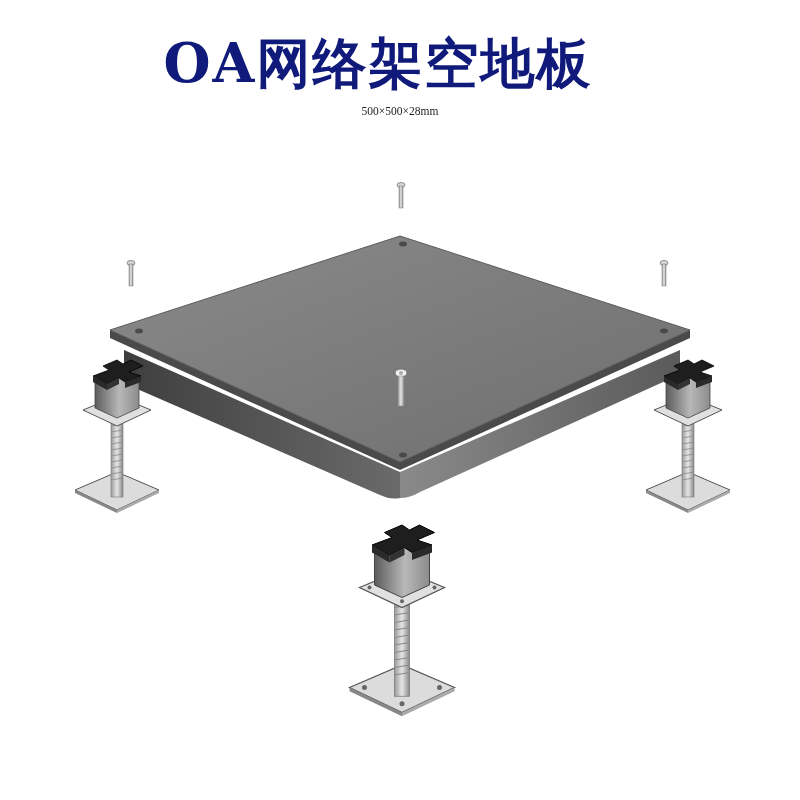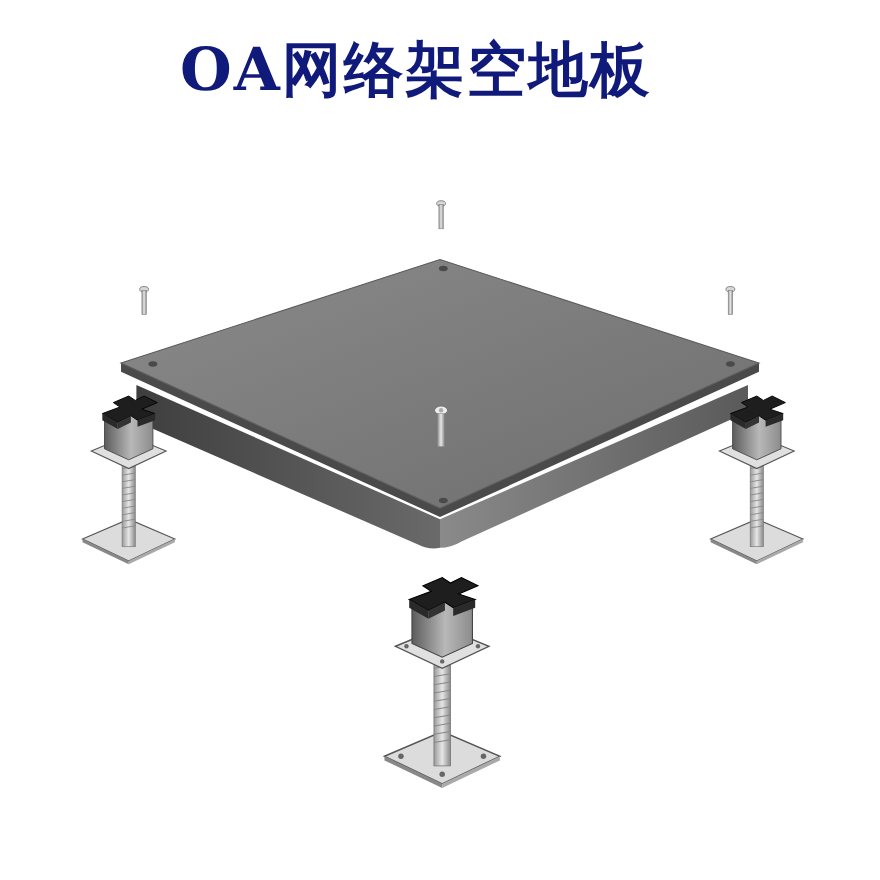--- a/index.html
+++ b/index.html
@@ -14,20 +14,21 @@
       font-family: "Liberation Serif", serif; font-size: 11.5px; color: #222; line-height: 14px;
     }
     .specs div { display: block; }
     svg.scene { position: absolute; left: 0; top: 0; }
   </style>
 </head>
 <body>
 
 <div class="title">OA网络架空地板</div>
 <div class="specs">
+  <div>500×500×28mm</div>
 </div>
 
 <svg class="scene" width="800" height="800" viewBox="0 0 800 800">
   <defs>
     <linearGradient id="topGrad" x1="0" y1="0" x2="1" y2="1">
       <stop offset="0" stop-color="#8a8a8a"></stop>
       <stop offset="0.5" stop-color="#7c7c7c"></stop>
       <stop offset="1" stop-color="#6e6e6e"></stop>
     </linearGradient>
     <linearGradient id="sideL" x1="0" y1="0" x2="1" y2="0">

